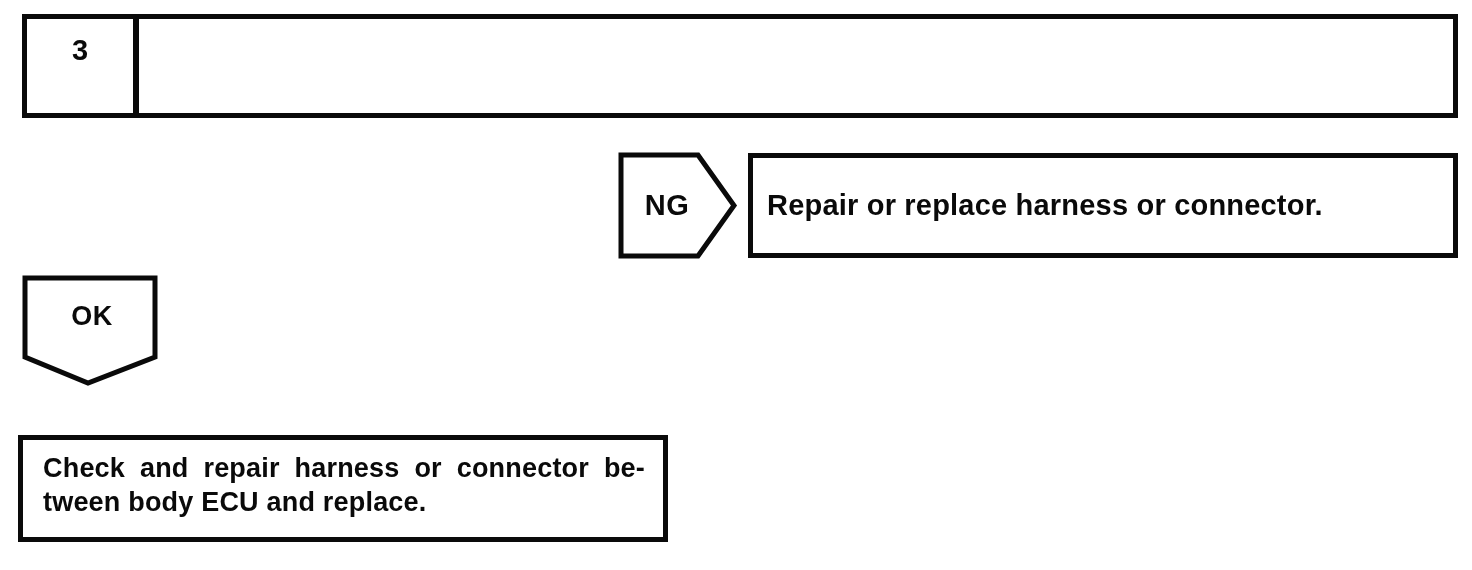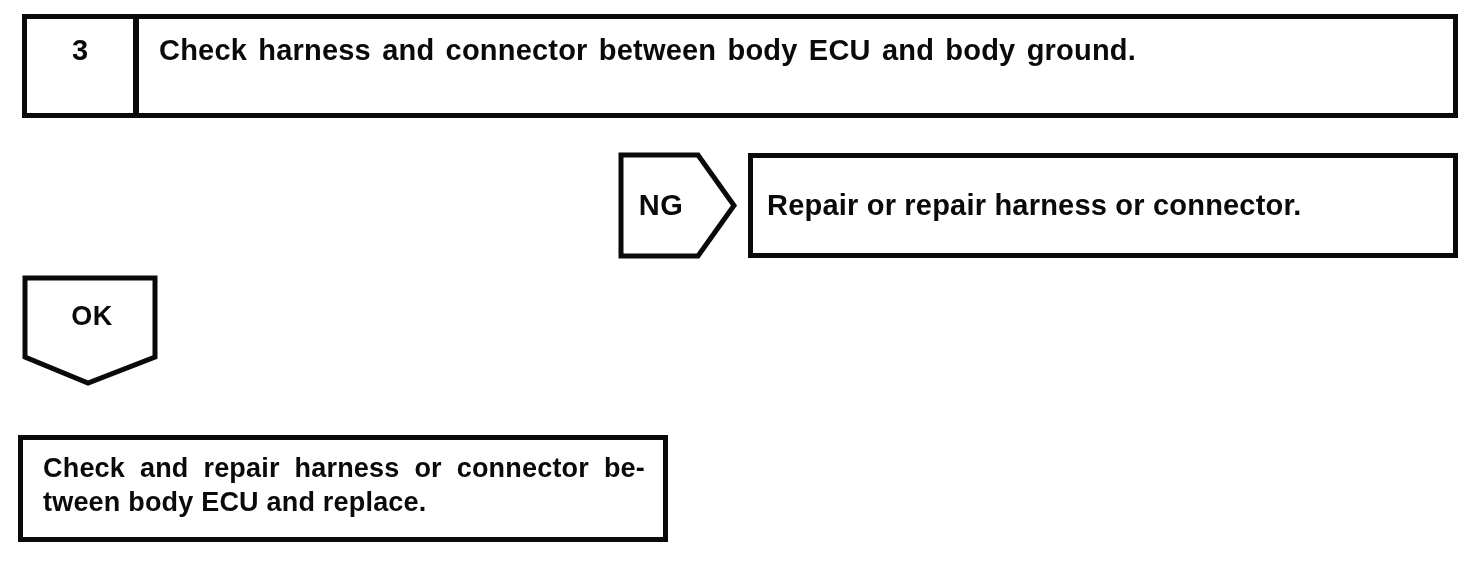--- a/index.html
+++ b/index.html
@@ -61,20 +61,21 @@
     position: absolute;
     left: 618px;
     top: 152px;
     width: 86px;
     height: 107px;
     display: flex;
     align-items: center;
     justify-content: center;
     font-size: 29px;
     letter-spacing: 0.5px;
+    padding-left: 6px;
   }
   .ng-result-box {
     left: 748px;
     top: 153px;
     width: 710px;
     height: 105px;
     display: flex;
     align-items: center;
     padding-left: 14px;
     font-size: 29px;
@@ -119,30 +120,29 @@
 </style>
 </head>
 <body>
 
 <div class="page">
 
   <div class="box step-box">
     <div class="step-number-cell">
       <span>3</span>
     </div>
-    <div class="step-instruction-cell">Check harness and connector between body ECU and body ground.</div>
   </div>
 
   <svg class="ng-shape" viewBox="0 0 120 107" xmlns="http://www.w3.org/2000/svg">
     <polygon points="3,3 80,3 116,53.5 80,104 3,104" fill="#ffffff" stroke="#0a0a0a" stroke-width="5" stroke-linejoin="miter"></polygon>
   </svg>
   <div class="ng-label">NG</div>
 
   <div class="box ng-result-box">
-    <span>Repair or repair harness or connector.</span>
+    <span>Repair or replace harness or connector.</span>
   </div>
 
   <svg class="ok-shape" viewBox="0 0 136 111" xmlns="http://www.w3.org/2000/svg">
     <polygon points="3,3 133,3 133,82 66,108 3,82" fill="#ffffff" stroke="#0a0a0a" stroke-width="5" stroke-linejoin="miter"></polygon>
   </svg>
   <div class="ok-label">OK</div>
 
   <div class="box next-box">
     <div class="justified">Check and repair harness or connector be-</div>
     <div>tween body ECU and replace.</div>

